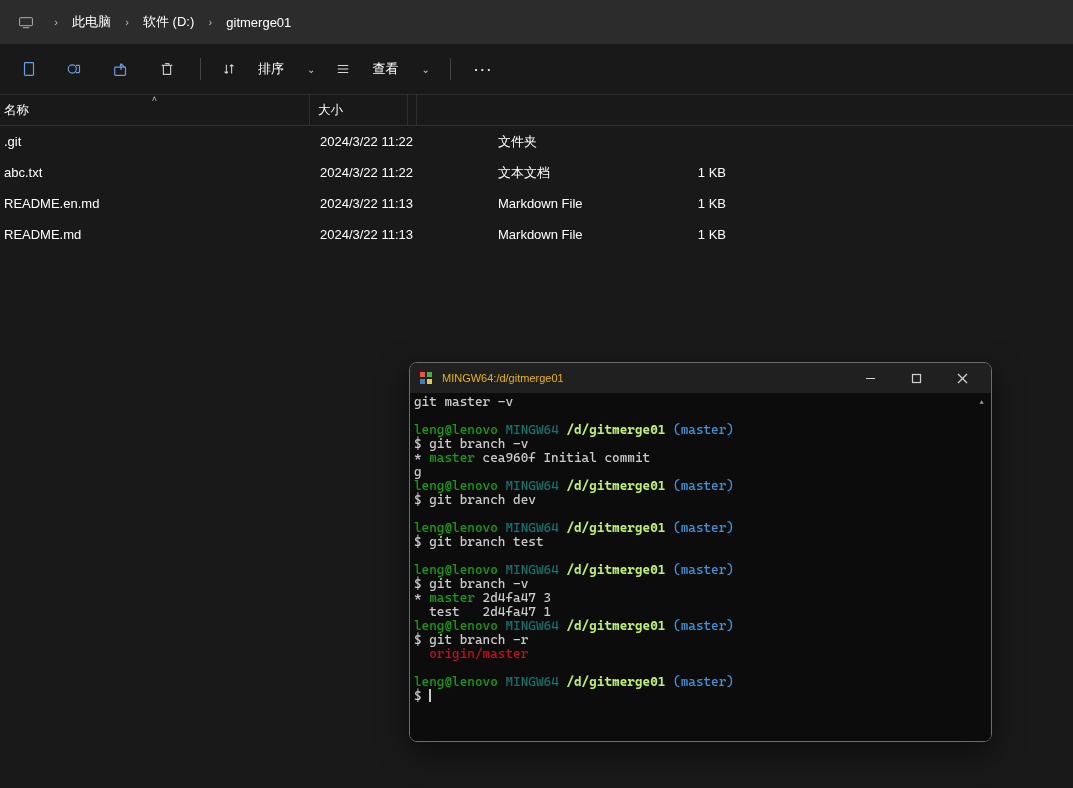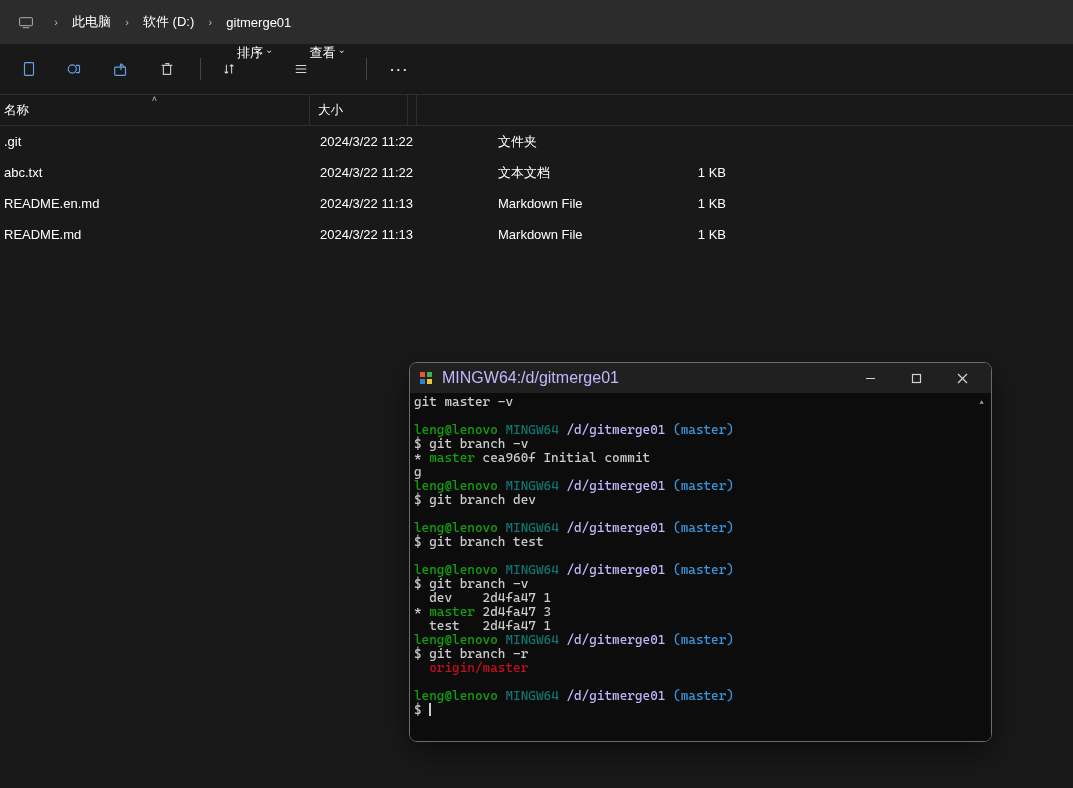--- a/index.html
+++ b/index.html
@@ -50,21 +50,21 @@
     color: #7e9cc0;
   }
   .tb-btn svg { width: 18px; height: 18px; fill: none; stroke: #66a0e6; stroke-width: 1.3; }
   .tb-btn.trash svg { stroke: #c4c4c4; }
   .tb-sep {
     width: 1px; height: 22px;
     background: #454545;
     margin: 0 10px;
   }
   .tb-dd {
-    display: flex; gap: 0;
+    display: flex; align-items: center; gap: 21px;
     padding: 0 10px; height: 50px;
     color: #ffffff;
   }
   .tb-dd .glyph { color: #d8d8d8; display: inline-flex; align-items: center; }
   .tb-dd .glyph svg { width: 16px; height: 14px; stroke: #d8d8d8; fill: none; stroke-width: 1.2; }
   .tb-dd .caret { font-size: 10px; color: #ccc; margin-left: 2px; }
   .tb-more {
     width: 46px; display: flex; align-items: center; justify-content: center;
     color: #e6e6e6; letter-spacing: 2px; font-weight: bold;
   }
@@ -127,21 +127,21 @@
   .term-titlebar {
     height: 30px;
     background: #202020;
     display: flex; align-items: center;
     padding: 0 6px 0 8px;
   }
   .term-title-icon {
     width: 16px; height: 16px; margin-right: 8px;
     display: inline-flex;
   }
-  .term-title { color: #c4b5fd; font-size: 16px; flex: 0 0 auto; }
+  .term-title { color: #eab308; font-size: 11px; flex: 0 0 auto; }
   .term-title-spacer { flex: 1; }
   .winbtn {
     width: 46px; height: 30px;
     display: flex; align-items: center; justify-content: center;
     color: #d2d2d2;
   }
   .winbtn svg { width: 11px; height: 11px; stroke: #d2d2d2; fill: none; stroke-width: 1.2; }
 
   .term-body {
     flex: 1;
@@ -162,21 +162,21 @@
     position: absolute; top: 2px; left: 2px;
     color: #9c9c9c; font-size: 9px;
   }
   .term-line {
     white-space: pre;
     color: #cccccc;
     padding: 0 4px;
   }
   .c-green  { color: #13a10e; }
   .c-purple { color: #0f766e; }
-  .c-yellow { color: #c4b5fd; }
+  .c-yellow { color: #bef264; font-weight: bold; }
   .c-cyan   { color: #3b96dd; }
   .c-red    { color: #c50f1f; }
   .c-white  { color: #cccccc; }
   .cursor {
     display: inline-block;
     width: 2px; height: 13px;
     background: #cccccc;
     vertical-align: -2px;
   }
 </style>
@@ -333,21 +333,20 @@
     <div class="term-line"><span class="c-white">* </span><span class="c-green">master</span><span class="c-white"> cea960f Initial commit</span></div>
     <div class="term-line"><span class="c-white">g</span></div>
     <div class="term-line"><span class="c-green">leng@lenovo</span><span class="c-white"> </span><span class="c-purple">MINGW64</span><span class="c-white"> </span><span class="c-yellow">/d/gitmerge01</span><span class="c-white"> </span><span class="c-cyan">(master)</span></div>
     <div class="term-line"><span class="c-white">$ git branch dev</span></div>
     <div class="term-line">&nbsp;</div>
     <div class="term-line"><span class="c-green">leng@lenovo</span><span class="c-white"> </span><span class="c-purple">MINGW64</span><span class="c-white"> </span><span class="c-yellow">/d/gitmerge01</span><span class="c-white"> </span><span class="c-cyan">(master)</span></div>
     <div class="term-line"><span class="c-white">$ git branch test</span></div>
     <div class="term-line">&nbsp;</div>
     <div class="term-line"><span class="c-green">leng@lenovo</span><span class="c-white"> </span><span class="c-purple">MINGW64</span><span class="c-white"> </span><span class="c-yellow">/d/gitmerge01</span><span class="c-white"> </span><span class="c-cyan">(master)</span></div>
     <div class="term-line"><span class="c-white">$ git branch -v</span></div>
-    <div class="term-line"><span class="c-white">  dev    2d4fa47 1</span></div>
     <div class="term-line"><span class="c-white">* </span><span class="c-green">master</span><span class="c-white"> 2d4fa47 3</span></div>
     <div class="term-line"><span class="c-white">  test   2d4fa47 1</span></div>
     <div class="term-line"><span class="c-green">leng@lenovo</span><span class="c-white"> </span><span class="c-purple">MINGW64</span><span class="c-white"> </span><span class="c-yellow">/d/gitmerge01</span><span class="c-white"> </span><span class="c-cyan">(master)</span></div>
     <div class="term-line"><span class="c-white">$ git branch -r</span></div>
     <div class="term-line"><span class="c-red">  origin/master</span></div>
     <div class="term-line">&nbsp;</div>
     <div class="term-line"><span class="c-green">leng@lenovo</span><span class="c-white"> </span><span class="c-purple">MINGW64</span><span class="c-white"> </span><span class="c-yellow">/d/gitmerge01</span><span class="c-white"> </span><span class="c-cyan">(master)</span></div>
     <div class="term-line"><span class="c-white">$ </span><span class="cursor"></span></div>
   </div>
 </div>

